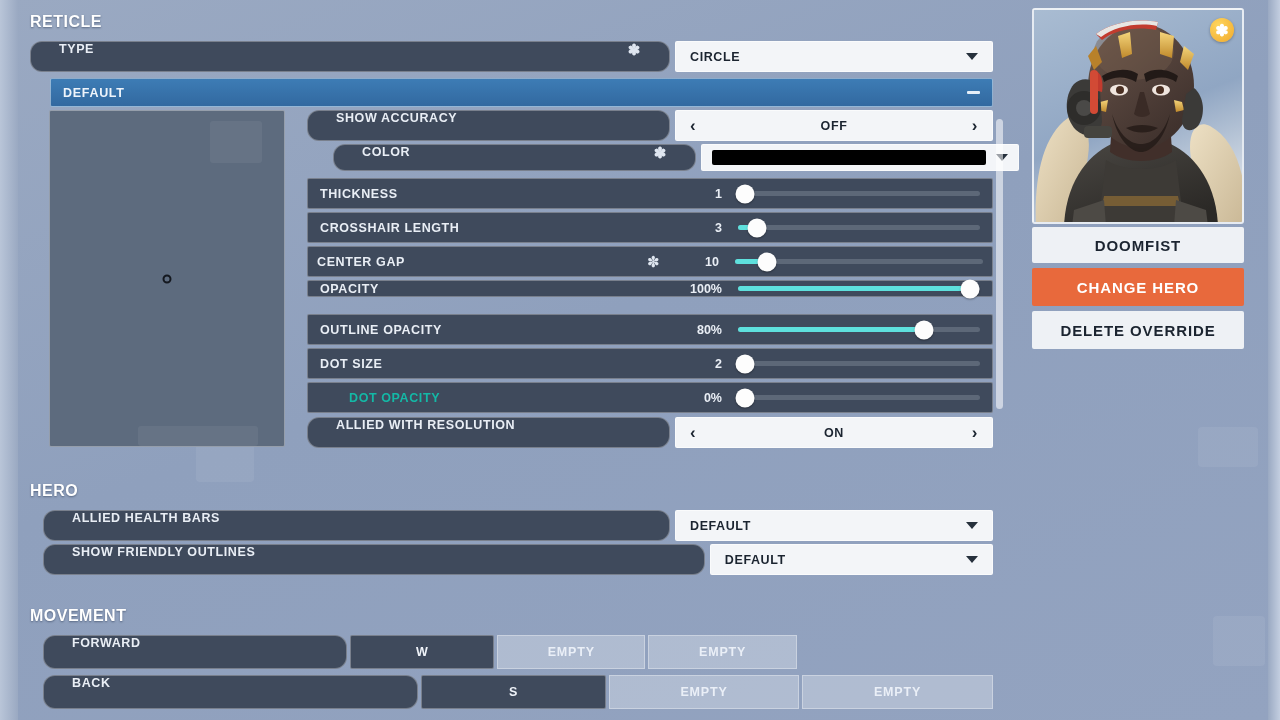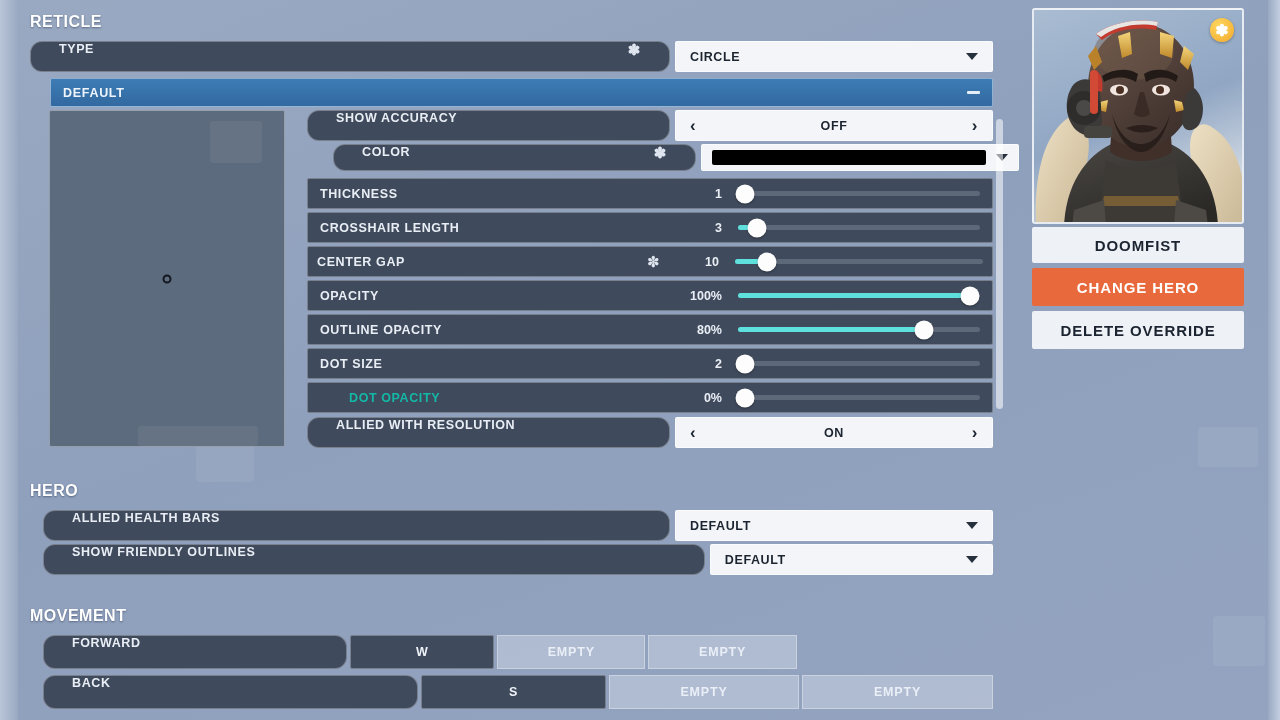--- a/index.html
+++ b/index.html
@@ -201,21 +201,21 @@
     <span class="txt" style="color:#e9eef5;font-size:12.5px;font-weight:bold;letter-spacing:.6px;width:330px;">CENTER GAP</span>
     <span class="ast" style="width:20px;margin:0;">✽</span>
     <span class="slider-val" style="width:52px;">10</span>
     <span style="width:16px;"></span>
     <span class="track">
       <span class="fill" style="width:13%;"></span>
       <span class="knob" style="left:13%;"></span>
     </span>
   </div>
 
-  <div class="slider-row" style="position:absolute;left:277px;top:280px;width:686px;height:31px;padding:0 12px;">
+  <div class="slider-row" style="position:absolute;left:277px;top:280px;width:686px;height:17px;padding:0 12px;">
     <span class="txt" style="color:#e9eef5;font-size:12.5px;font-weight:bold;letter-spacing:.6px;width:350px;">OPACITY</span>
     <span class="slider-val" style="width:52px;">100%</span>
     <span style="width:16px;"></span>
     <span class="track">
       <span class="fill" style="width:96%;"></span>
       <span class="knob" style="left:96%;"></span>
     </span>
   </div>
 
   <div class="slider-row" style="position:absolute;left:277px;top:314px;width:686px;height:31px;padding:0 12px;">

